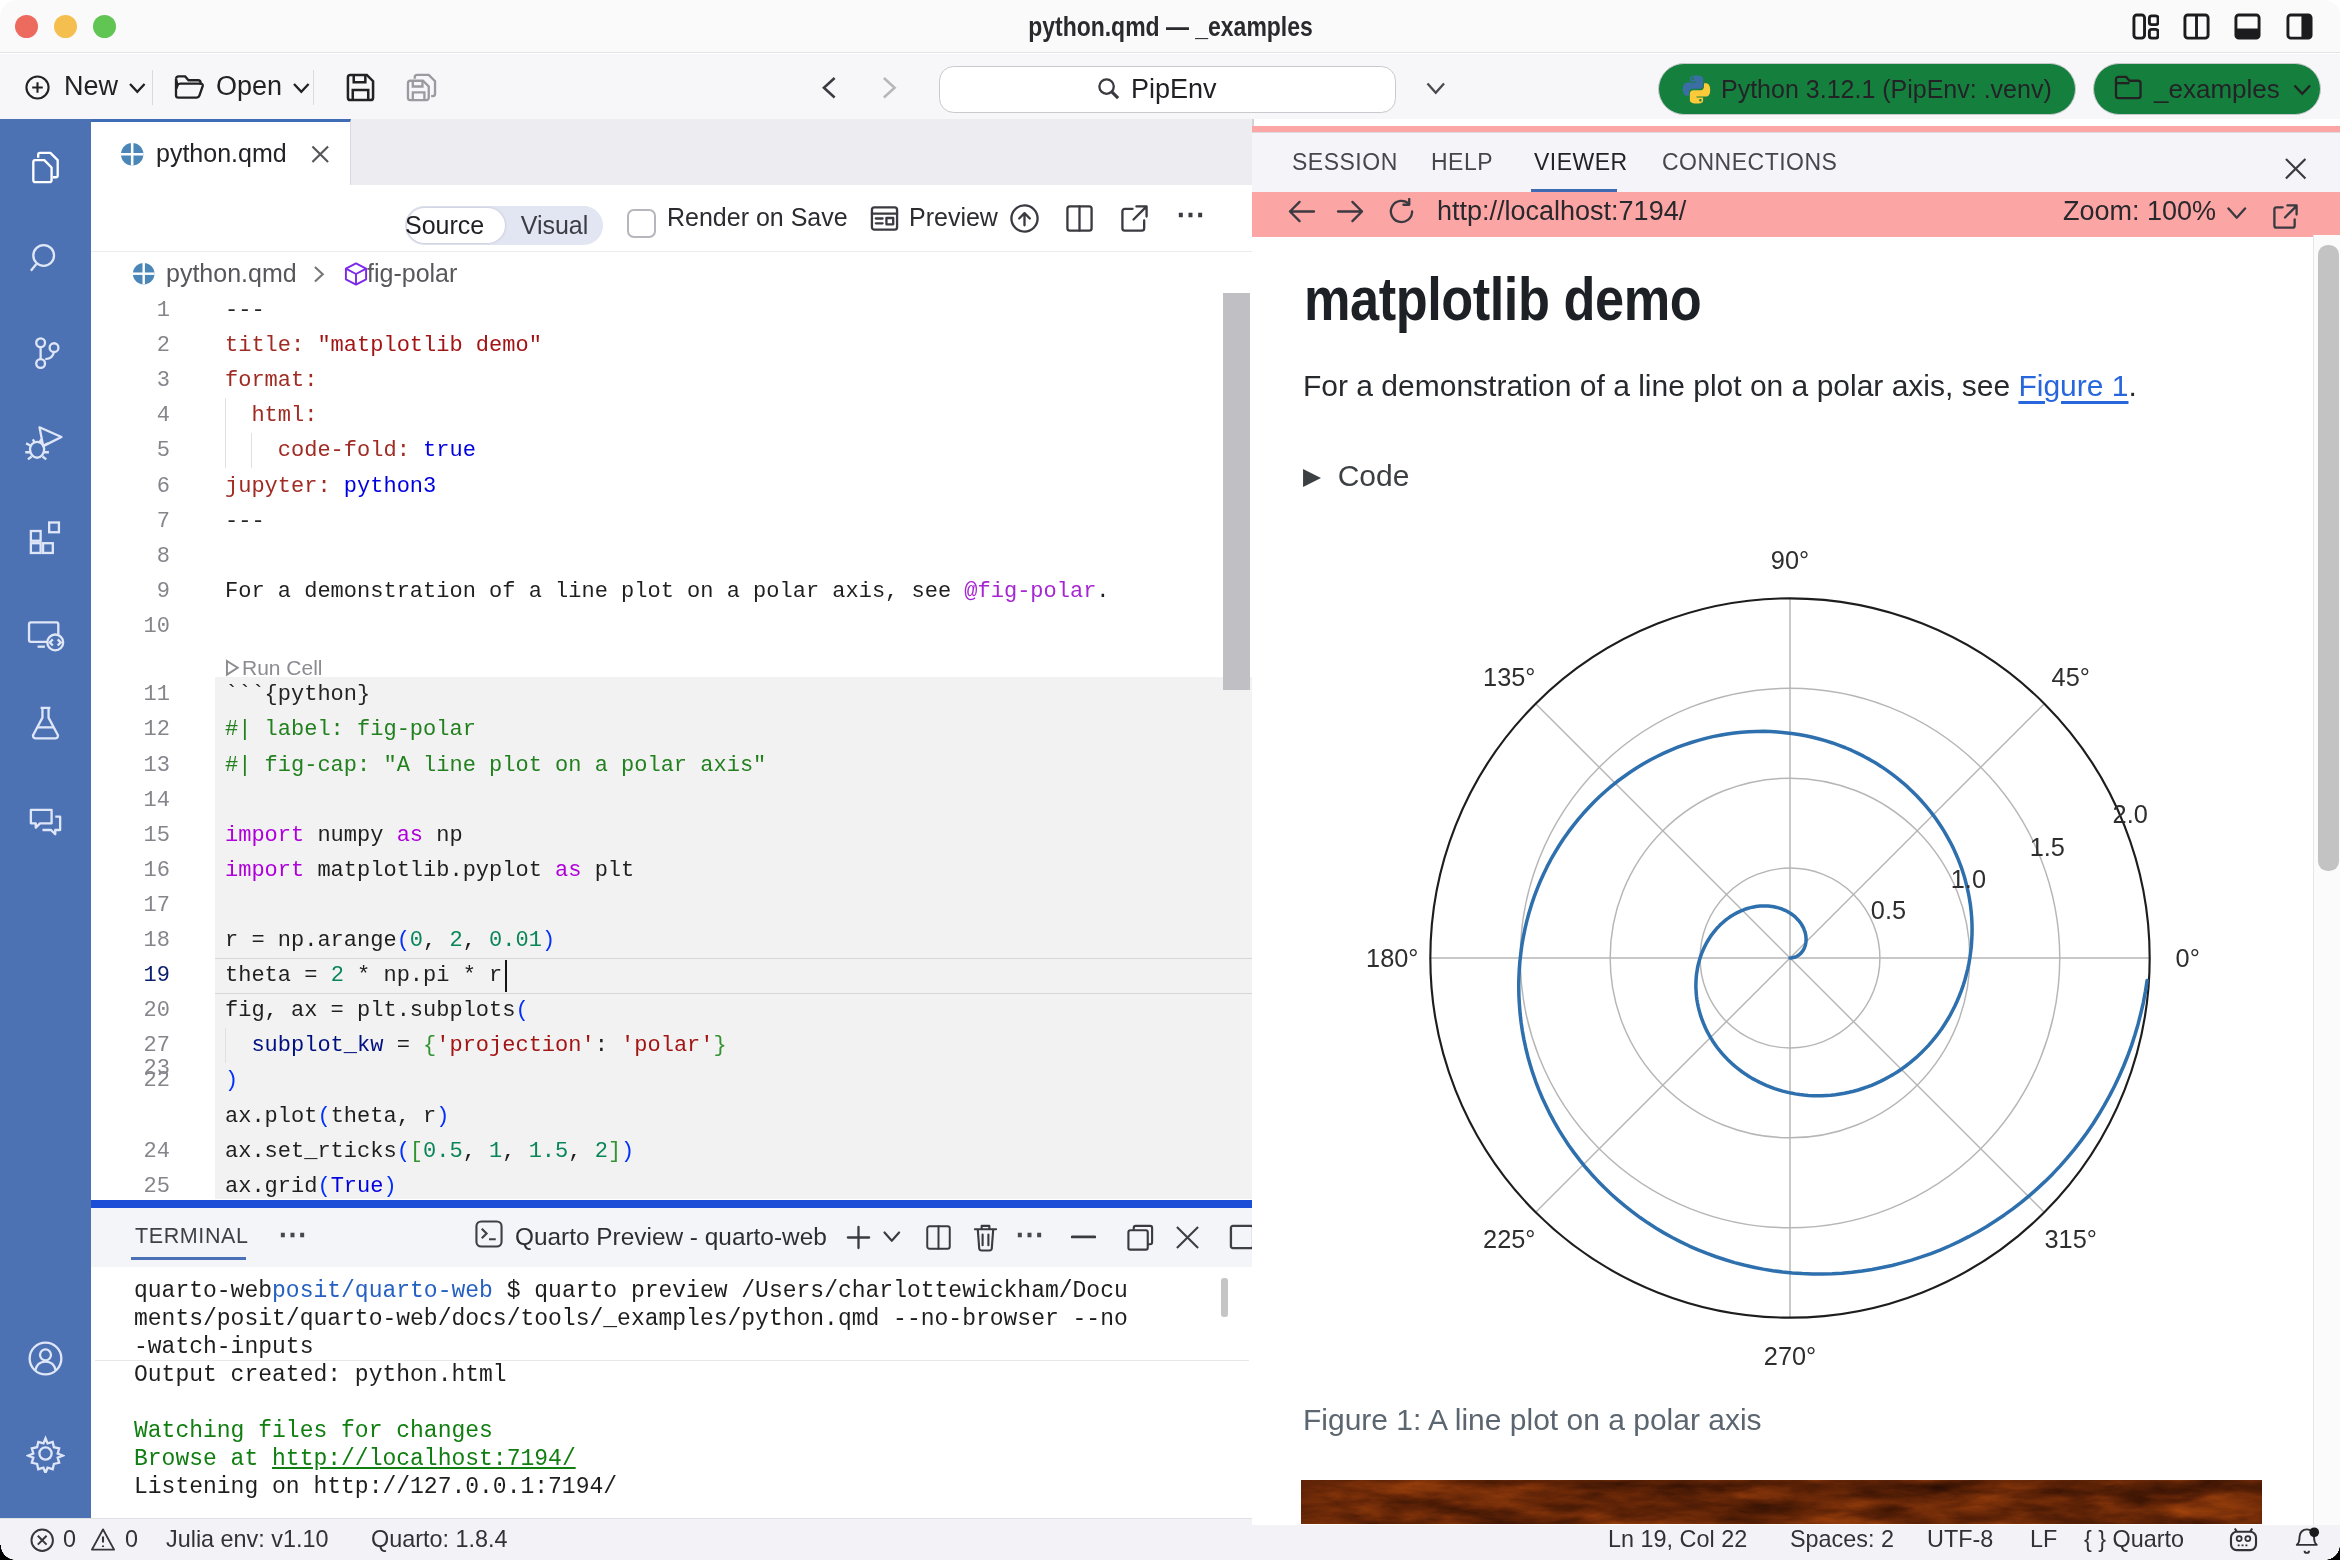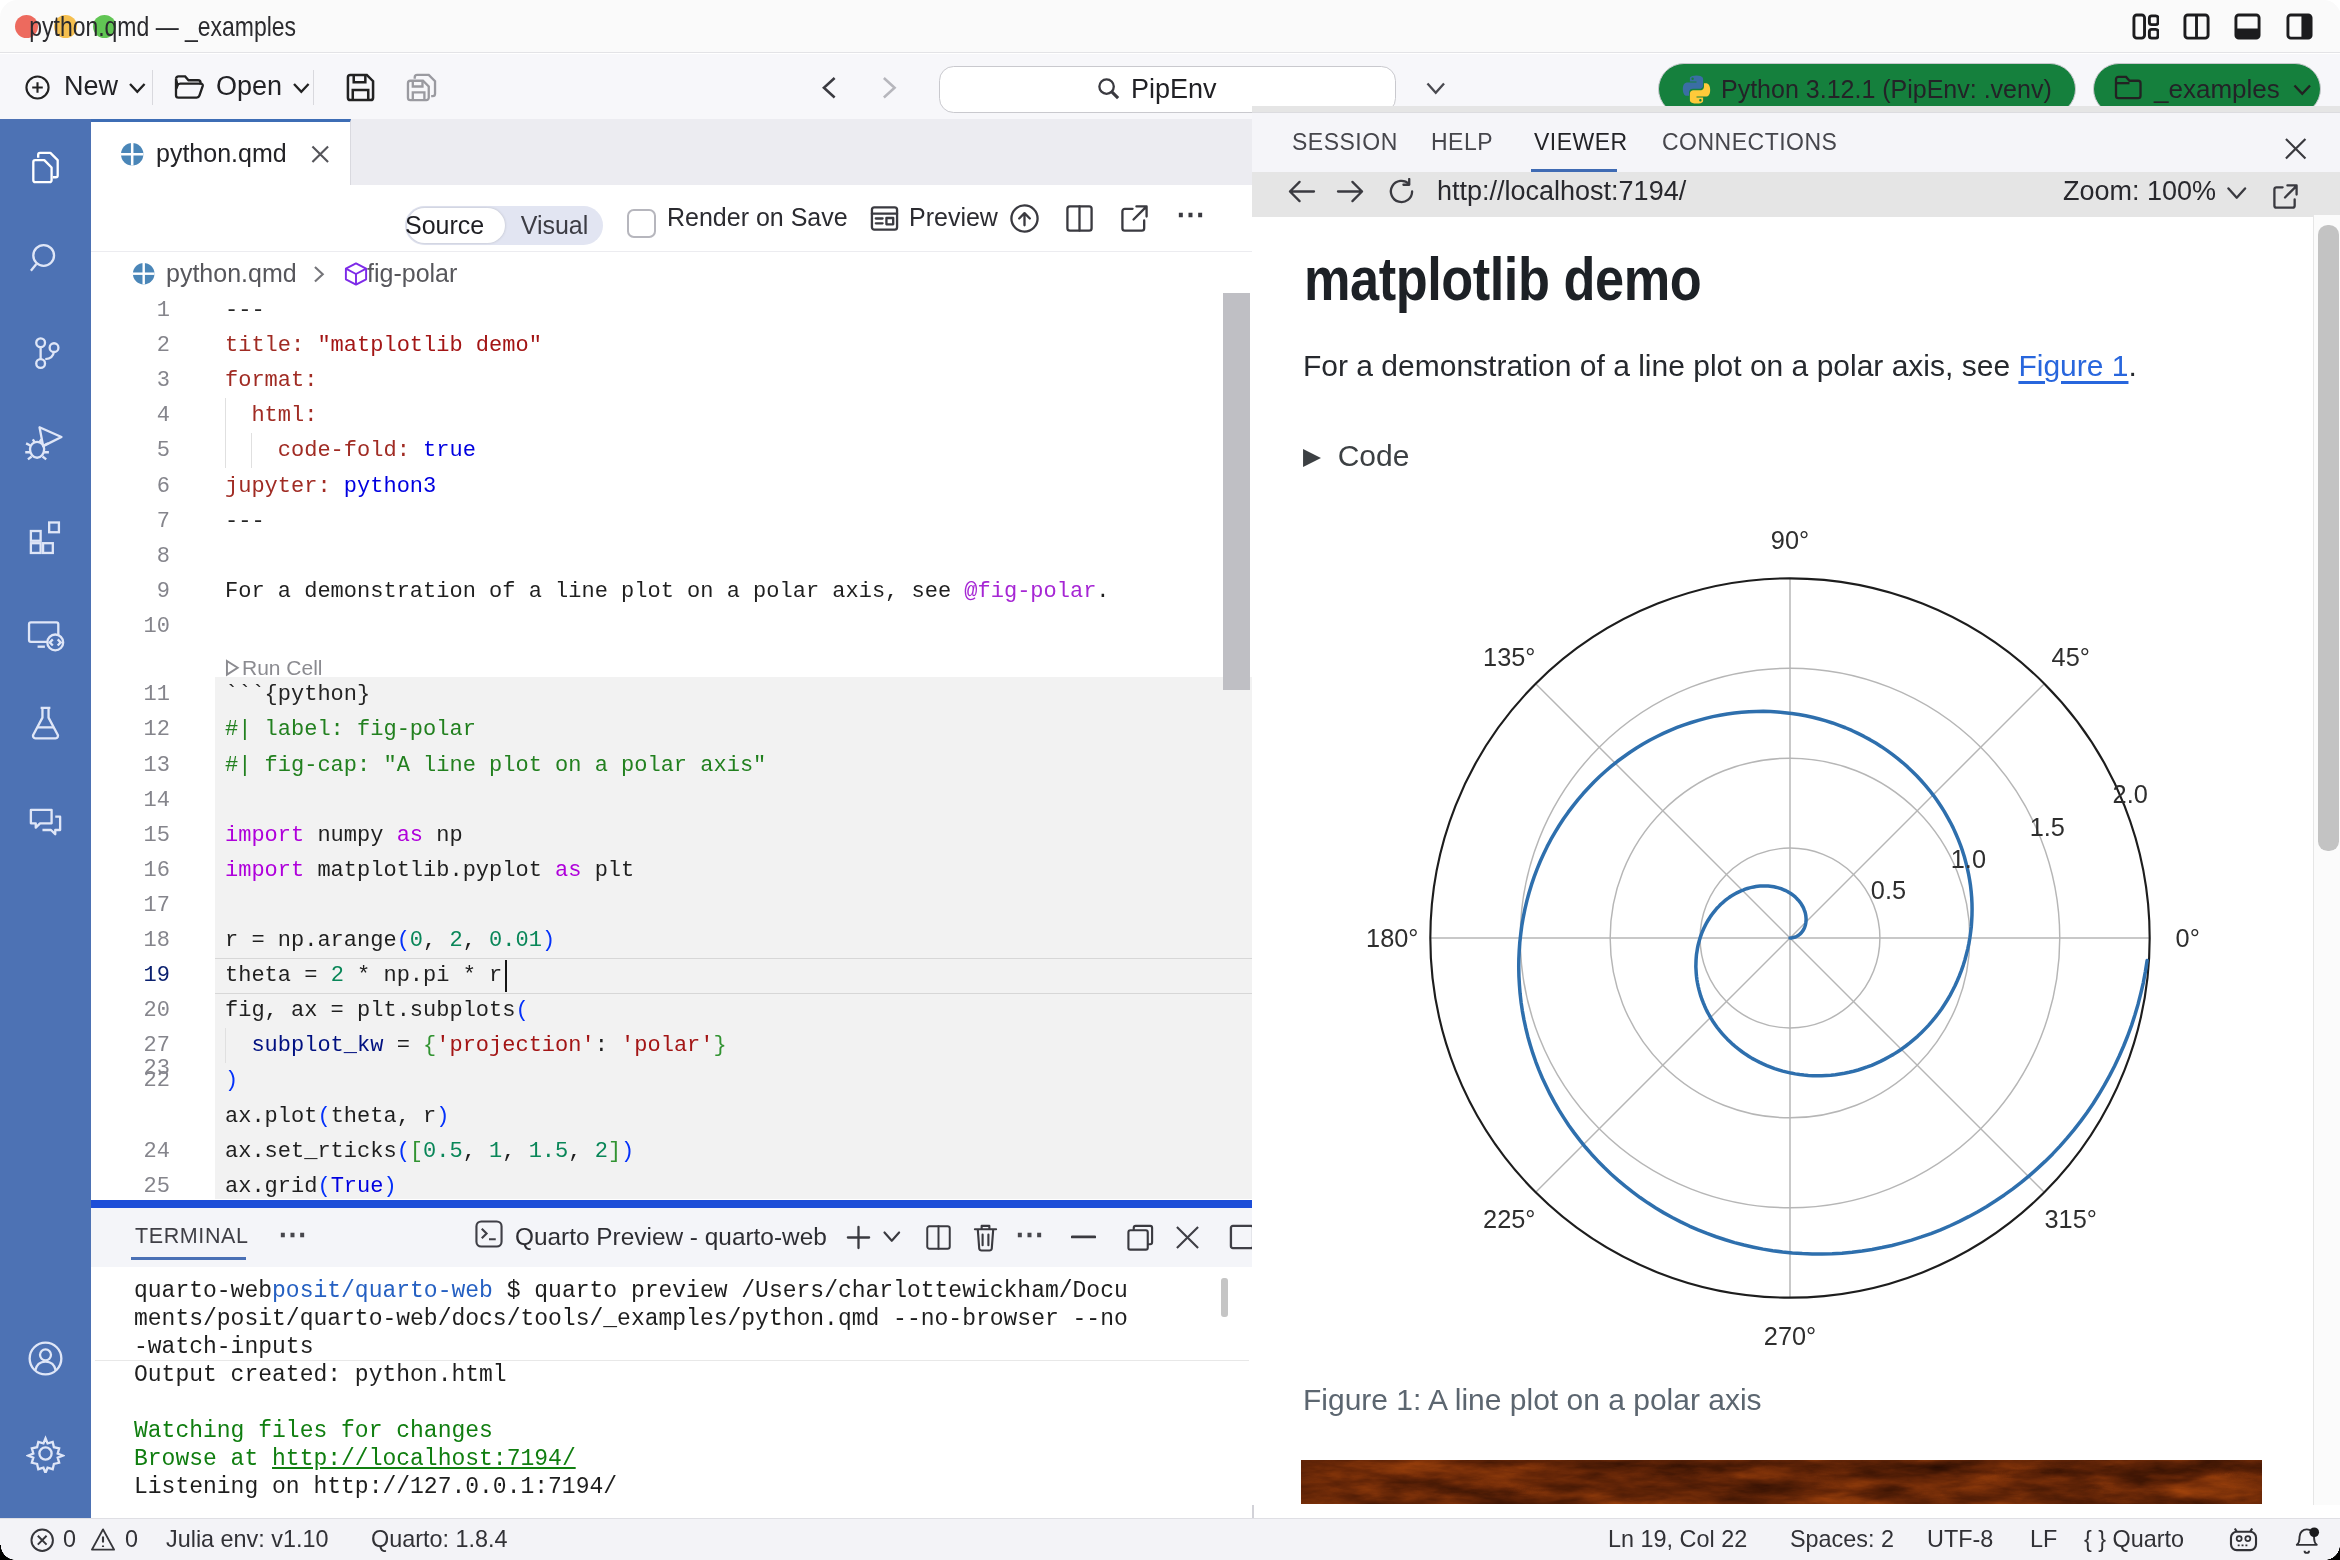--- a/index.html
+++ b/index.html
@@ -3,22 +3,22 @@
 <style>
   html,body{margin:0;padding:0;background:#fff;width:2341px;height:1560px;overflow:hidden}
   *{box-sizing:border-box}
   body{font-family:"Liberation Sans",sans-serif;-webkit-font-smoothing:antialiased}
   .abs{position:absolute}
   #win{position:absolute;left:0;top:0;width:2341px;height:1560px;background:#fff;
        border-radius:17.6px 17.6px 15.6px 15.6px;overflow:hidden}
   
   #titlebar{position:absolute;left:0;top:0;width:2341px;height:53px;background:#fafafa;border-bottom:1px solid #e3e3e6}
   .tl{position:absolute;top:14.6px;width:23.4px;height:23.4px;border-radius:50%}
-  #title{position:absolute;left:0;top:0;width:2341px;height:53px;line-height:53px;text-align:left;
-         font-size:28px;font-weight:400;color:#2a2a2e}
+  #title{position:absolute;left:0;top:0;width:2341px;height:53px;line-height:53px;text-align:center;
+         font-size:28px;font-weight:700;color:#2a2a2e}
   
   #toolbar{position:absolute;left:0;top:54px;width:2341px;height:65px;background:#f7f7fa}
   .tbtxt{position:absolute;font-size:27px;color:#222226;line-height:65px;top:0}
   .sep{position:absolute;top:15.6px;width:1px;height:35px;background:#d9d9de}
   .pillbtn{position:absolute;top:8.8px;height:52px;background:#15803d;border:1.5px solid #c9c9ce;border-radius:26px}
   .pilltxt{font-size:26px;color:#232327;line-height:49px;position:absolute;white-space:nowrap}
   
   #sidebar{position:absolute;left:0;top:119px;width:91px;height:1399px;background:#4d72b4}
   
   #tabstrip{position:absolute;left:91px;top:119px;width:1163px;height:66px;background:#ececf1}
@@ -39,21 +39,21 @@
   
   #term{position:absolute;left:91px;top:1200px;width:1162px;height:319px;background:#fff;border-top:8px solid #1d4ed8}
   #termhead{position:absolute;left:0;top:0;width:1162px;height:59px;background:#f4f5f9}
   #termout{position:absolute;left:43px;top:69px;white-space:pre;font-family:"Liberation Mono",monospace;
            font-size:23px;line-height:28px;color:#1e1e1e}
   .tgrn{color:#107e10}.tblu{color:#2560c2}
   
   #status{position:absolute;left:0;top:1518px;width:2341px;height:42px;background:#f3f3f7;border-top:1.5px solid #dfdfe4}
   .st{position:absolute;top:0;height:42px;line-height:40px;font-size:23.4px;color:#313136;white-space:nowrap}
   
-  #rpanel{position:absolute;left:1252px;top:106px;width:1088px;height:1399px;background:#e5e5e5}
+  #rpanel{position:absolute;left:1252px;top:126px;width:1088px;height:1399px;background:#fca5a5}
   #rphead{position:absolute;left:0;top:5.9px;width:1088px;height:60px;background:#f5f5f9;border-top:1px solid #dcdce0}
   .rtab{position:absolute;top:0;height:60px;line-height:59px;font-size:23px;letter-spacing:0.5px;color:#46464c}
   #webview{position:absolute;left:0;top:111px;width:1088px;height:1288px;background:#fff}
   h1.mpl{position:absolute;left:52px;top:27px;margin:0;font-size:61px;line-height:70px;font-weight:700;color:#1d2126;letter-spacing:-0.5px;transform:scaleX(.857);transform-origin:0 50%;white-space:nowrap}
   .para{position:absolute;left:51px;top:131px;font-size:30px;line-height:35px;color:#26292e;white-space:nowrap}
   .para a{color:#2866dd;text-decoration:underline;text-underline-offset:4.9px}
   .codefold{position:absolute;left:51px;top:221px;font-size:30px;line-height:35px;color:#3c4043}
   .caption{position:absolute;left:51px;top:1165px;font-size:30px;line-height:35px;color:#5c6670}
   .icon{stroke:#3a3a40;fill:none;stroke-width:2.2;stroke-linecap:round;stroke-linejoin:round}
 </style></head>

